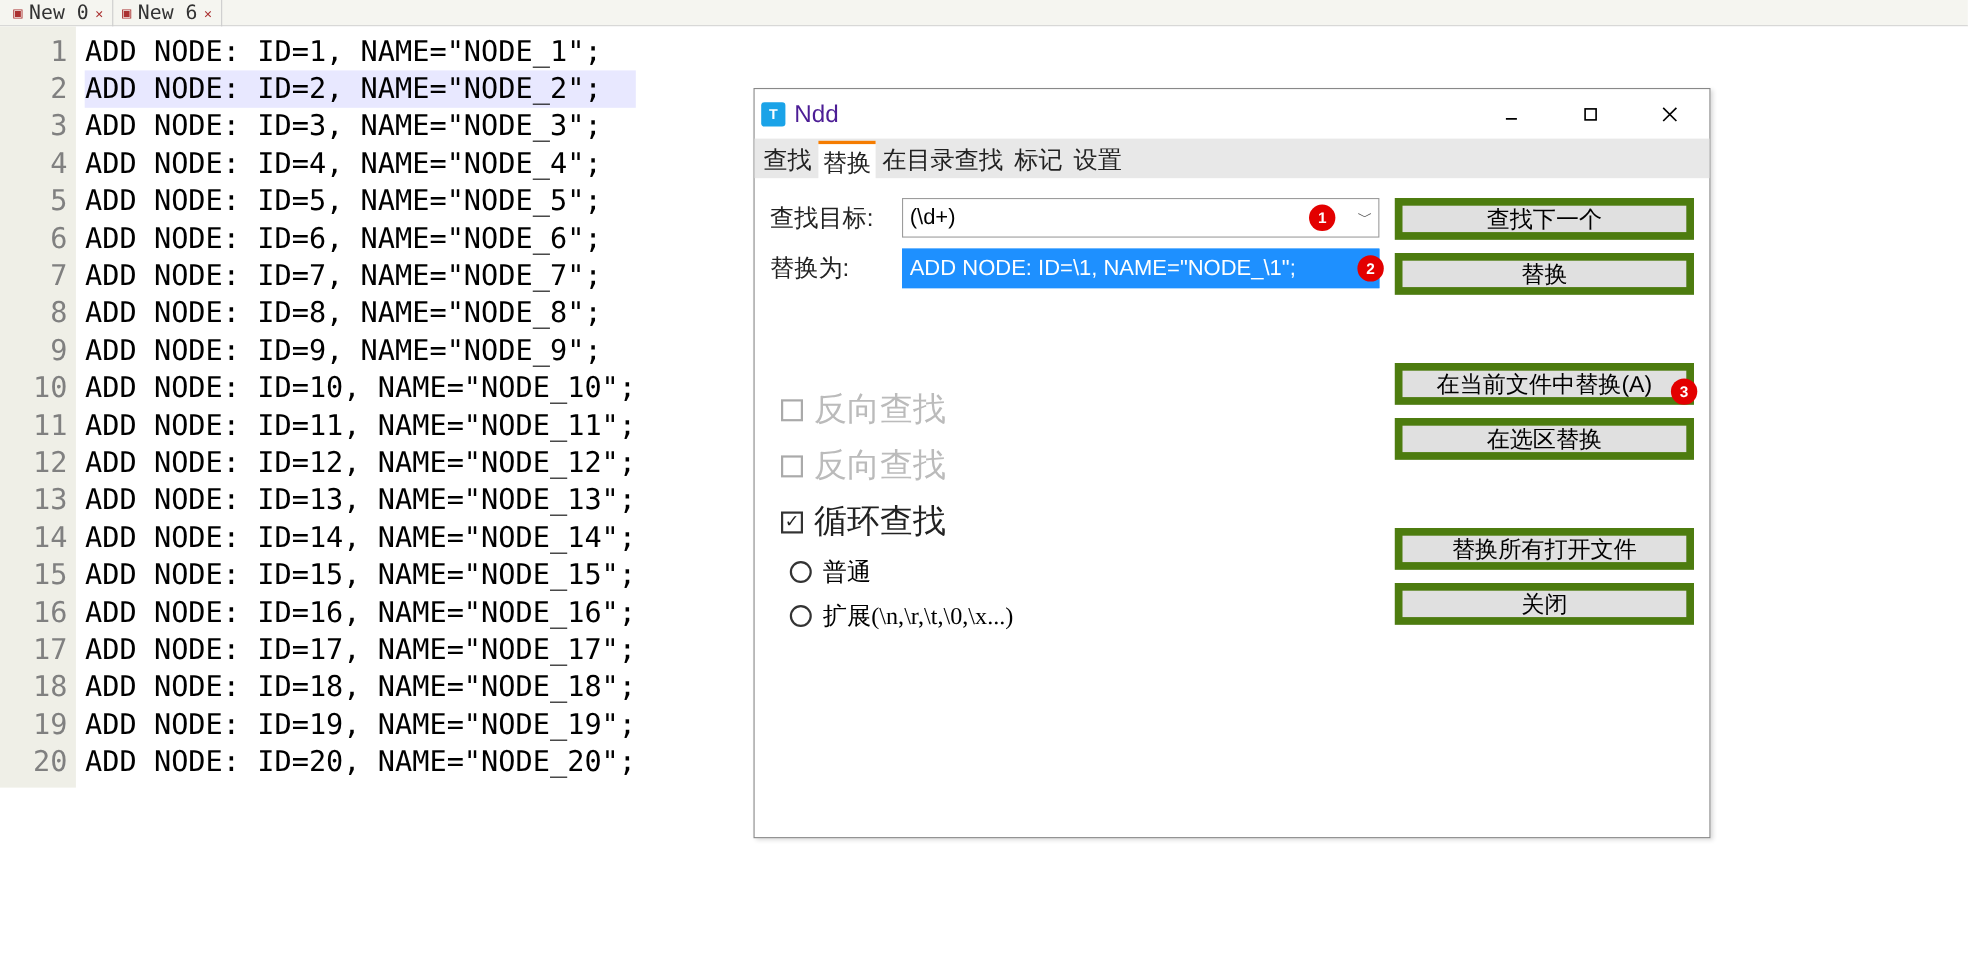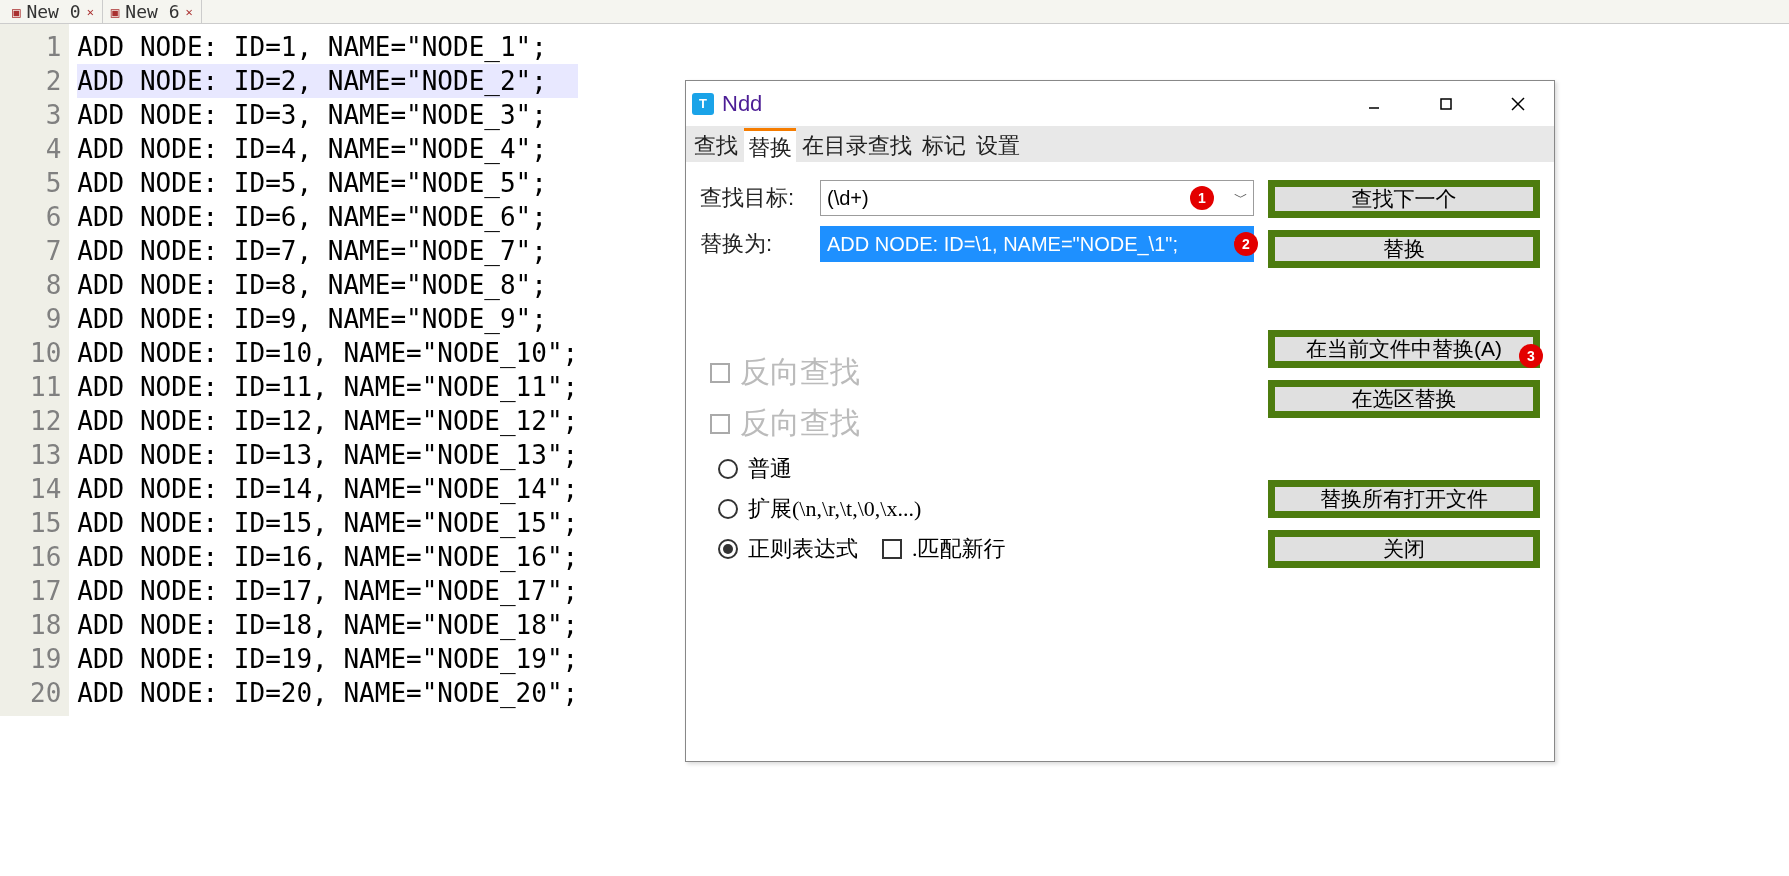--- a/index.html
+++ b/index.html
@@ -350,35 +350,33 @@
 
       <div class="check-group">
         <div class="check-row">
           <span class="checkbox disabled"></span>
           <span class="check-label disabled">反向查找</span>
         </div>
         <div class="check-row">
           <span class="checkbox disabled"></span>
           <span class="check-label disabled">反向查找</span>
         </div>
+        <div class="check-row">
+          <span class="checkbox checked"></span>
+          <span class="check-label">循环查找</span>
+        </div>
       </div>
 
       <div class="radio-row">
         <span class="radio"></span>
         <span>普通</span>
       </div>
       <div class="radio-row">
         <span class="radio"></span>
         <span>扩展(\n,\r,\t,\0,\x...)</span>
-      </div>
-      <div class="radio-row">
-        <span class="radio checked"></span>
-        <span>正则表达式</span>
-        <span class="checkbox" style="margin-left:14px"></span>
-        <span>.匹配新行</span>
       </div>
     </div>
 
     <div class="dlg-right">
       <div class="dlg-btn">查找下一个</div>
       <div class="dlg-btn">替换</div>
       <div class="dlg-btn spacer"></div>
       <div class="dlg-btn" style="position:relative">
         <span>在当前文件中替换(A)</span>
         <span class="badge" style="right:-10px; top:7px;">3</span>

